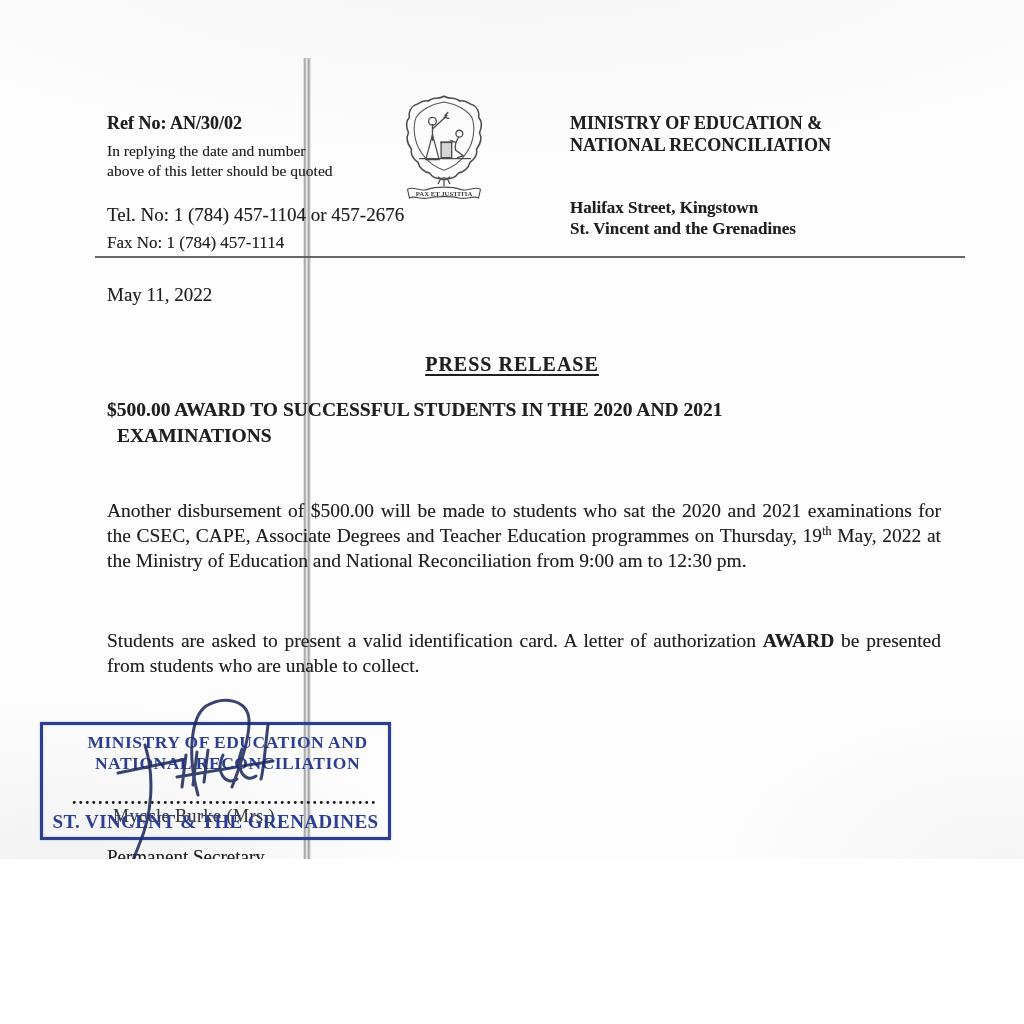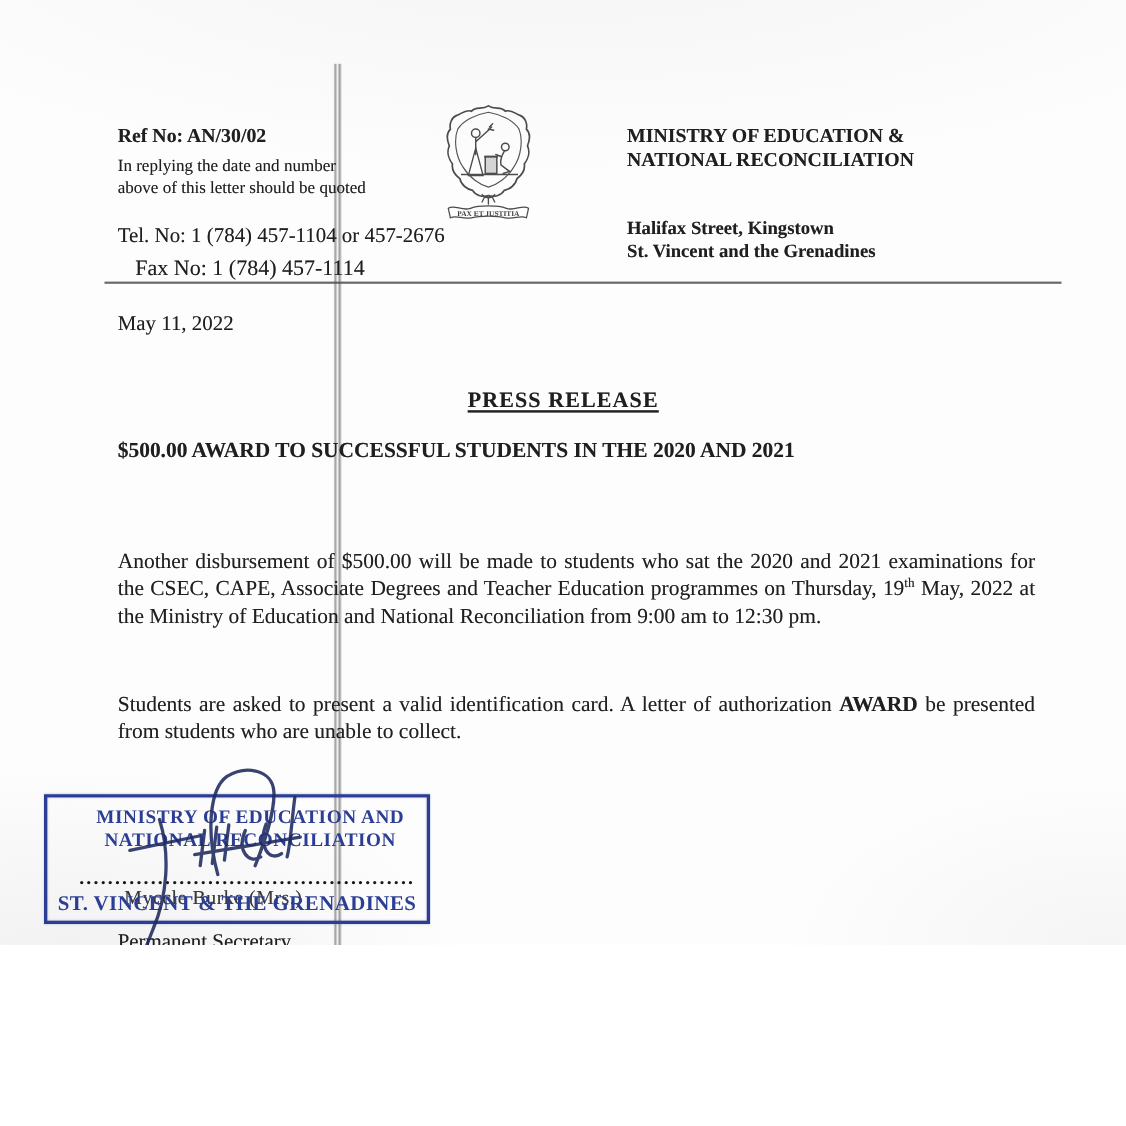--- a/index.html
+++ b/index.html
@@ -25,21 +25,21 @@
       rgba(120,120,120,0) 0%, rgba(125,125,125,.75) 22%,
       rgba(240,240,240,.9) 48%, rgba(130,130,130,.8) 72%,
       rgba(140,140,140,0) 100%);
   }
 
   
   .hdr-left{ left:107px; top:112px; line-height:1.25; }
   .ref{ font-weight:bold; font-size:18px; margin-bottom:6px; }
   .note{ font-size:15.5px; line-height:20px; }
   .tel{ font-size:19px; margin-top:22px; }
-  .fax{ font-size:20px; margin-top:6px;margin-left:16px; }
+  .fax{ font-size:17px; margin-top:6px; }
   .hdr-right{ left:570px; top:112px; font-weight:bold; }
   .ministry{ font-size:18px; line-height:22px; }
   .address{ font-size:17px; line-height:21px; margin-top:41px; }
 
   .rule{ left:95px; top:256px; width:870px; height:2px; background:#4d4d4d; opacity:.85; }
 
   .date{ left:107px; top:284px; font-size:19px; }
 
   .pr-heading{
     left:0; top:353px; width:1024px; text-align:center;
@@ -132,20 +132,21 @@
   <div class="abs rule"></div>
 
   <div class="abs date scan-text">May 11, 2022</div>
 
   <div class="abs pr-heading scan-text">
     <span>PRESS RELEASE</span>
   </div>
 
   <div class="abs title scan-text">
     <span>$500.00 AWARD TO SUCCESSFUL STUDENTS IN THE 2020 AND 2021</span>
+    <span class="l2">EXAMINATIONS</span>
   </div>
 
   <div class="abs para p1 scan-text">
     <span>Another disbursement of $500.00 will be made to students who sat the 2020 and 2021 examinations for the CSEC, CAPE, Associate Degrees and Teacher Education programmes on Thursday, 19</span><sup>th</sup><span> May, 2022 at the Ministry of Education and National Reconciliation from 9:00 am to 12:30 pm.</span>
   </div>
 
   <div class="abs para p2 scan-text">
     <span>Students are asked to present a valid identification card. A letter of authorization </span><span class="b">AWARD</span><span> be presented from students who are unable to collect.</span>
   </div>
 

